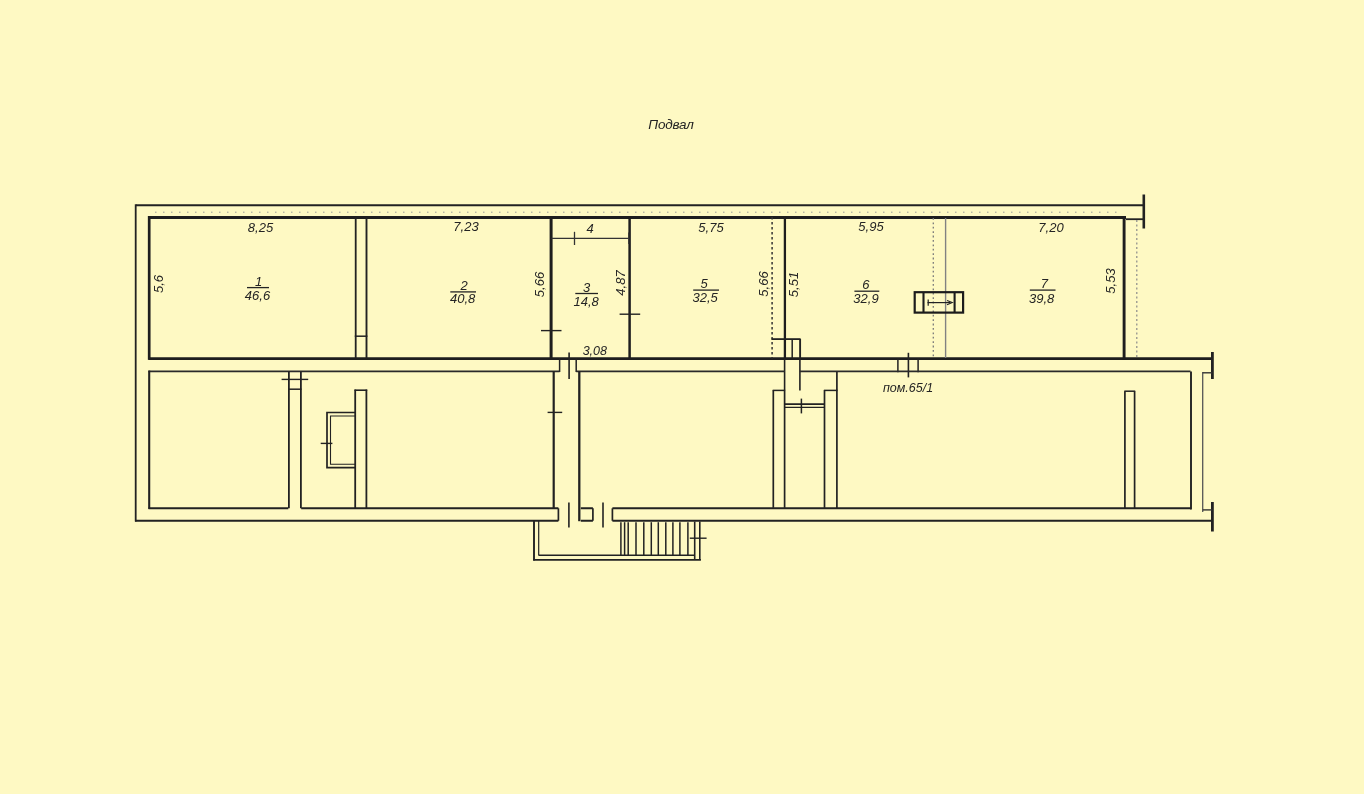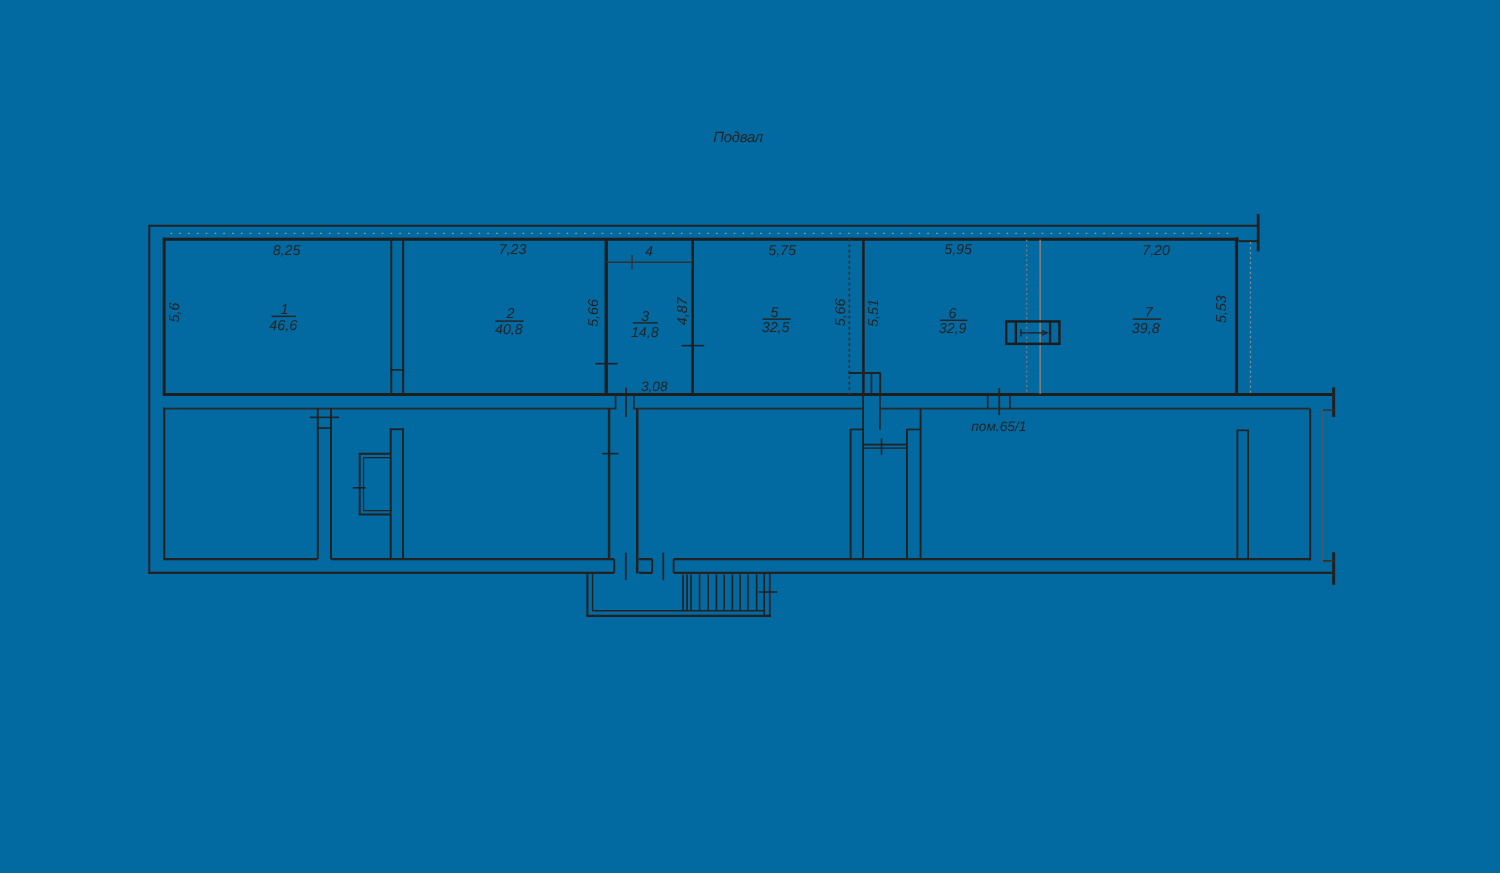--- a/index.html
+++ b/index.html
@@ -1,16 +1,16 @@
 <!DOCTYPE html>
 <html><head>
 <meta charset="utf-8">
 <style>
   html,body{margin:0;padding:0;background:#ffffff;}
-  .page{width:1364px;height:794px;background:#0369a1;position:relative;overflow:hidden;}
+  .page{width:1364px;height:794px;background:#fef9c3;position:relative;overflow:hidden;}
   svg{position:absolute;left:0;top:0;}
   text{font-family:"Liberation Sans",sans-serif;font-style:italic;fill:#242424;}
 </style>
 </head>
 <body>
 <div class="page">
 <svg width="1364" height="794" viewBox="0 0 1364 794">
 
 <text x="671" y="129" font-size="13.5" text-anchor="middle" letter-spacing="-0.2">Подвал</text>
 

